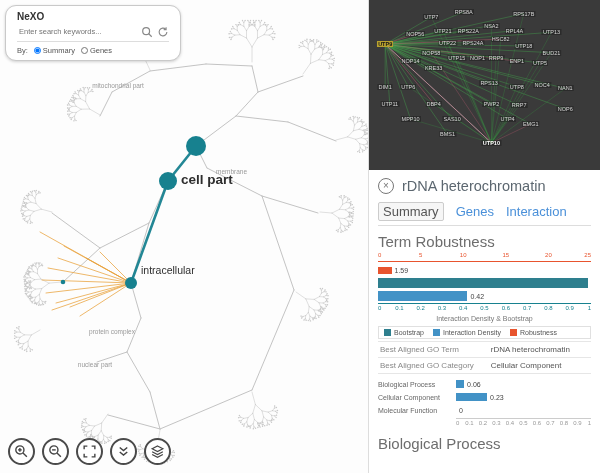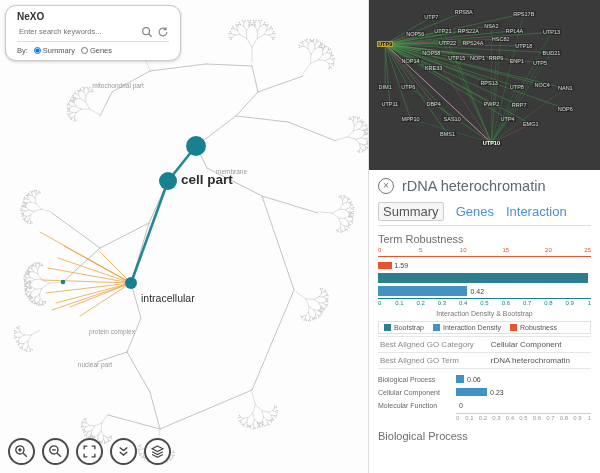--- a/index.html
+++ b/index.html
@@ -38,21 +38,21 @@
 
   
   .detail{flex:1;background:#fff;padding:6px 9px 0;overflow:hidden;position:relative}
   .detail-header{display:flex;align-items:center;margin-top:2px}
   .close-btn{width:16px;height:16px;border-radius:50%;border:1.5px solid #777;color:#777;font-size:10px;line-height:12px;text-align:center;cursor:pointer;flex:0 0 16px;background:#fff;padding:0}
   .detail-title{font-size:14.5px;color:#5c6770;margin-left:8px;white-space:nowrap}
   .tabs{display:flex;gap:12px;align-items:center;margin-top:8px;border-bottom:1px solid #ddd;padding-bottom:4px}
   .tab{font-size:13px;color:#4a90d9;cursor:pointer}
   .tab.active{color:#555;border:1px solid #ccc;background:#f6f6f6;padding:1px 4px;border-radius:2px}
   .term-id{font-size:9.5px;color:#8a8a8a;margin-top:6px}
-  .section-title{font-size:11px;color:#6d6d6d;margin-top:7px;margin-bottom:2px}
+  .section-title{font-size:15px;color:#6d6d6d;margin-top:7px;margin-bottom:2px}
   .axis{position:relative;height:9px;font-size:6px}
   .axis span{position:absolute;top:0}
   .axis-top{border-bottom:1px solid #e8542e;color:#e8542e;margin-top:2px}
   .axis-bottom{border-top:1px solid #17818f;color:#17818f;margin-top:2px}
   .axis-bottom span{top:1px}
   .axis-gray{border-color:#ccc;color:#999}
   .bar-row{display:flex;align-items:center;margin-top:3px;height:10px}
   .bar{height:10px}
   .bar.small{height:7px}
   .bar-label{font-size:7px;color:#444;margin-left:3px}
@@ -1402,21 +1402,21 @@
         <line x1="131" y1="283" x2="40" y2="232" stroke="#e9a23b" stroke-width="0.9" stroke-opacity="0.85" stroke-linecap="round"></line>
         <circle cx="63" cy="282" r="2.3" fill="#17818f"></circle>
         <line x1="196" y1="146" x2="168" y2="181" stroke="#17818f" stroke-width="2.6" stroke-opacity="0.95" stroke-linecap="round"></line>
         <line x1="168" y1="181" x2="131" y2="283" stroke="#17818f" stroke-width="2.6" stroke-opacity="0.95" stroke-linecap="round"></line>
         <circle cx="196" cy="146" r="10" fill="#17818f"></circle>
         <circle cx="168" cy="181" r="9" fill="#17818f"></circle>
         <circle cx="131" cy="283" r="6" fill="#17818f"></circle>
       </svg>
 
     <div class="tree-label l1" id="tl1" style="left: 181px; top: 172px;">cell part</div>
-    <div class="tree-label l2" id="tl2" style="left: 141px; top: 292px;">intracellular</div>
+    <div class="tree-label l2" id="tl2" style="left: 141px; top: 264px;">intracellular</div>
 
     <div class="minor-label" id="ml0" style="left: 118px; top: 85px;">mitochondrial part</div>
     <div class="minor-label anchor-start" id="ml1" style="left: 216px; top: 171px;">membrane</div>
     <div class="minor-label" id="ml2" style="left: 112px; top: 331px;">protein complex</div>
     <div class="minor-label" id="ml3" style="left: 95px; top: 364px;">nuclear part</div>
 
     <div class="search-card">
       <div class="app-title">NeXO</div>
       <div class="search-row">
         <input type="text" placeholder="Enter search keywords..." style="">
@@ -1655,26 +1655,26 @@
         <span class="li">
             <i style="background: rgb(232, 84, 46);"></i>
             <span>Robustness</span>
           </span>
       </div>
 
 
       <table class="go-table">
         <tbody>
             <tr>
+          <td>Best Aligned GO Term</td>
+          <td>rDNA heterochromatin</td>
+        </tr>
+        <tr>
           <td>Best Aligned GO Category</td>
           <td>Cellular Component</td>
-        </tr>
-        <tr>
-          <td>Best Aligned GO Term</td>
-          <td>rDNA heterochromatin</td>
         </tr>
       </tbody>
         </table>
 
       <div class="go-chart">
         <div class="go-row">
           <span class="go-cat">Biological Process</span>
           <span class="go-area">
               <i class="go-bar" id="gob0" style="width: 6%; background: rgb(66, 146, 198);"></i>
               <em>0.06</em>

